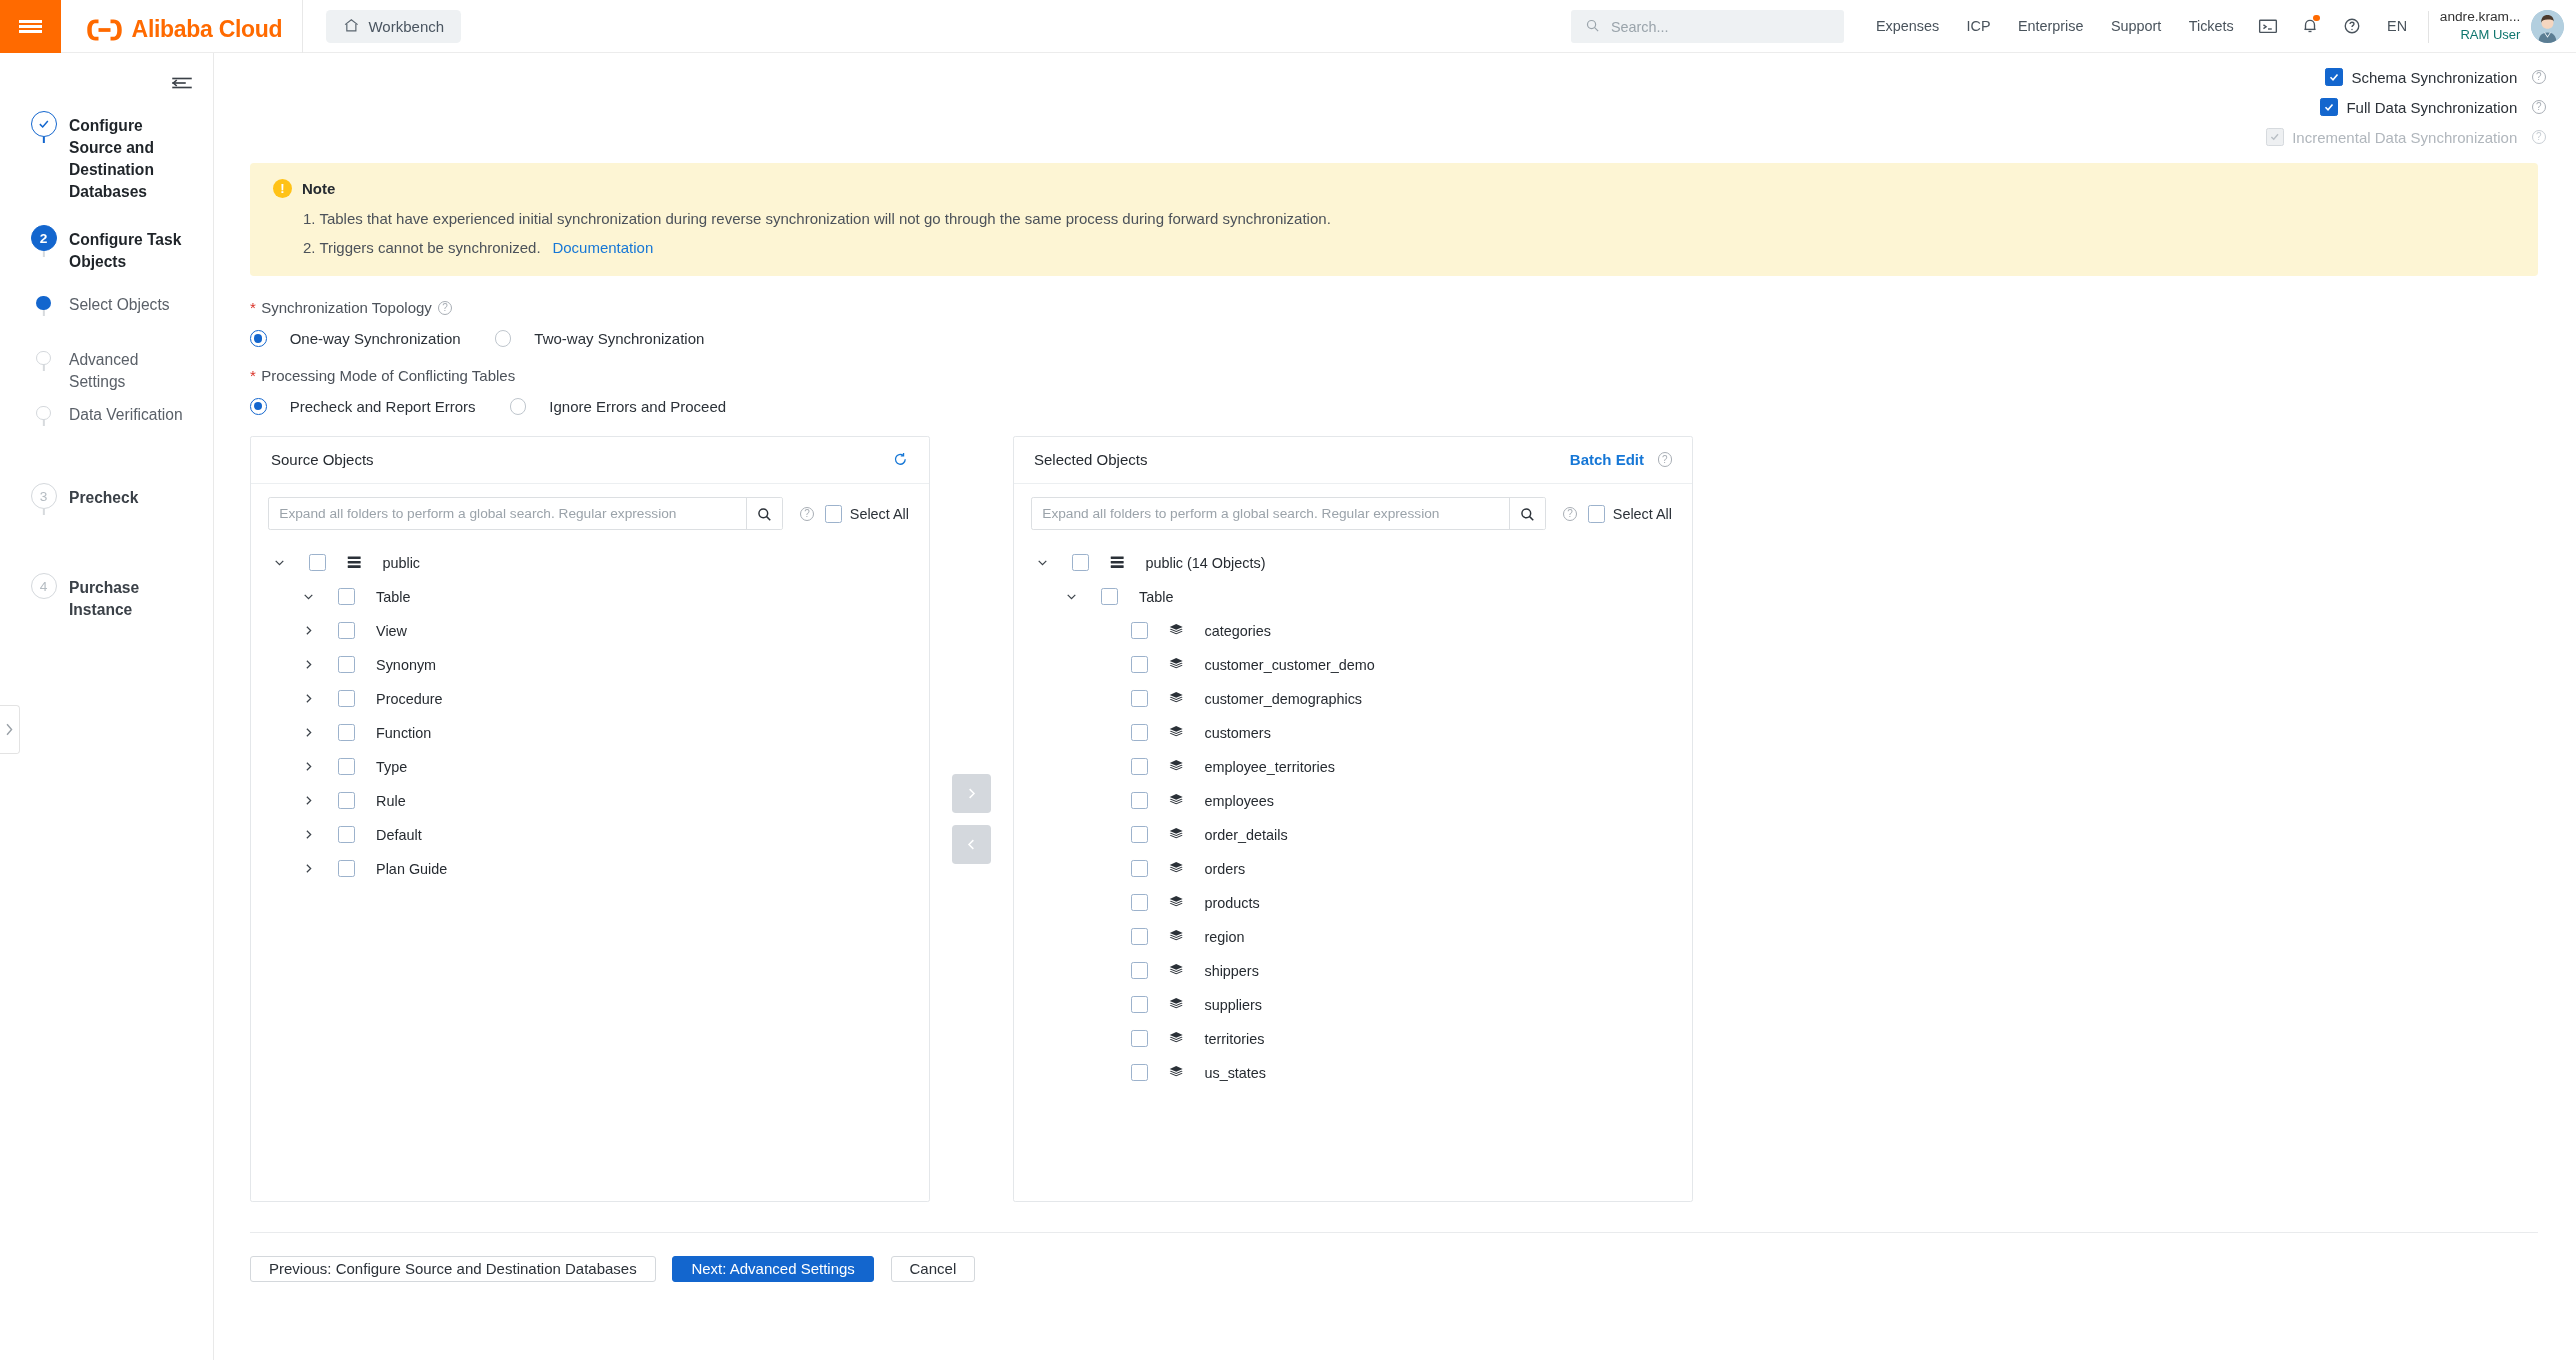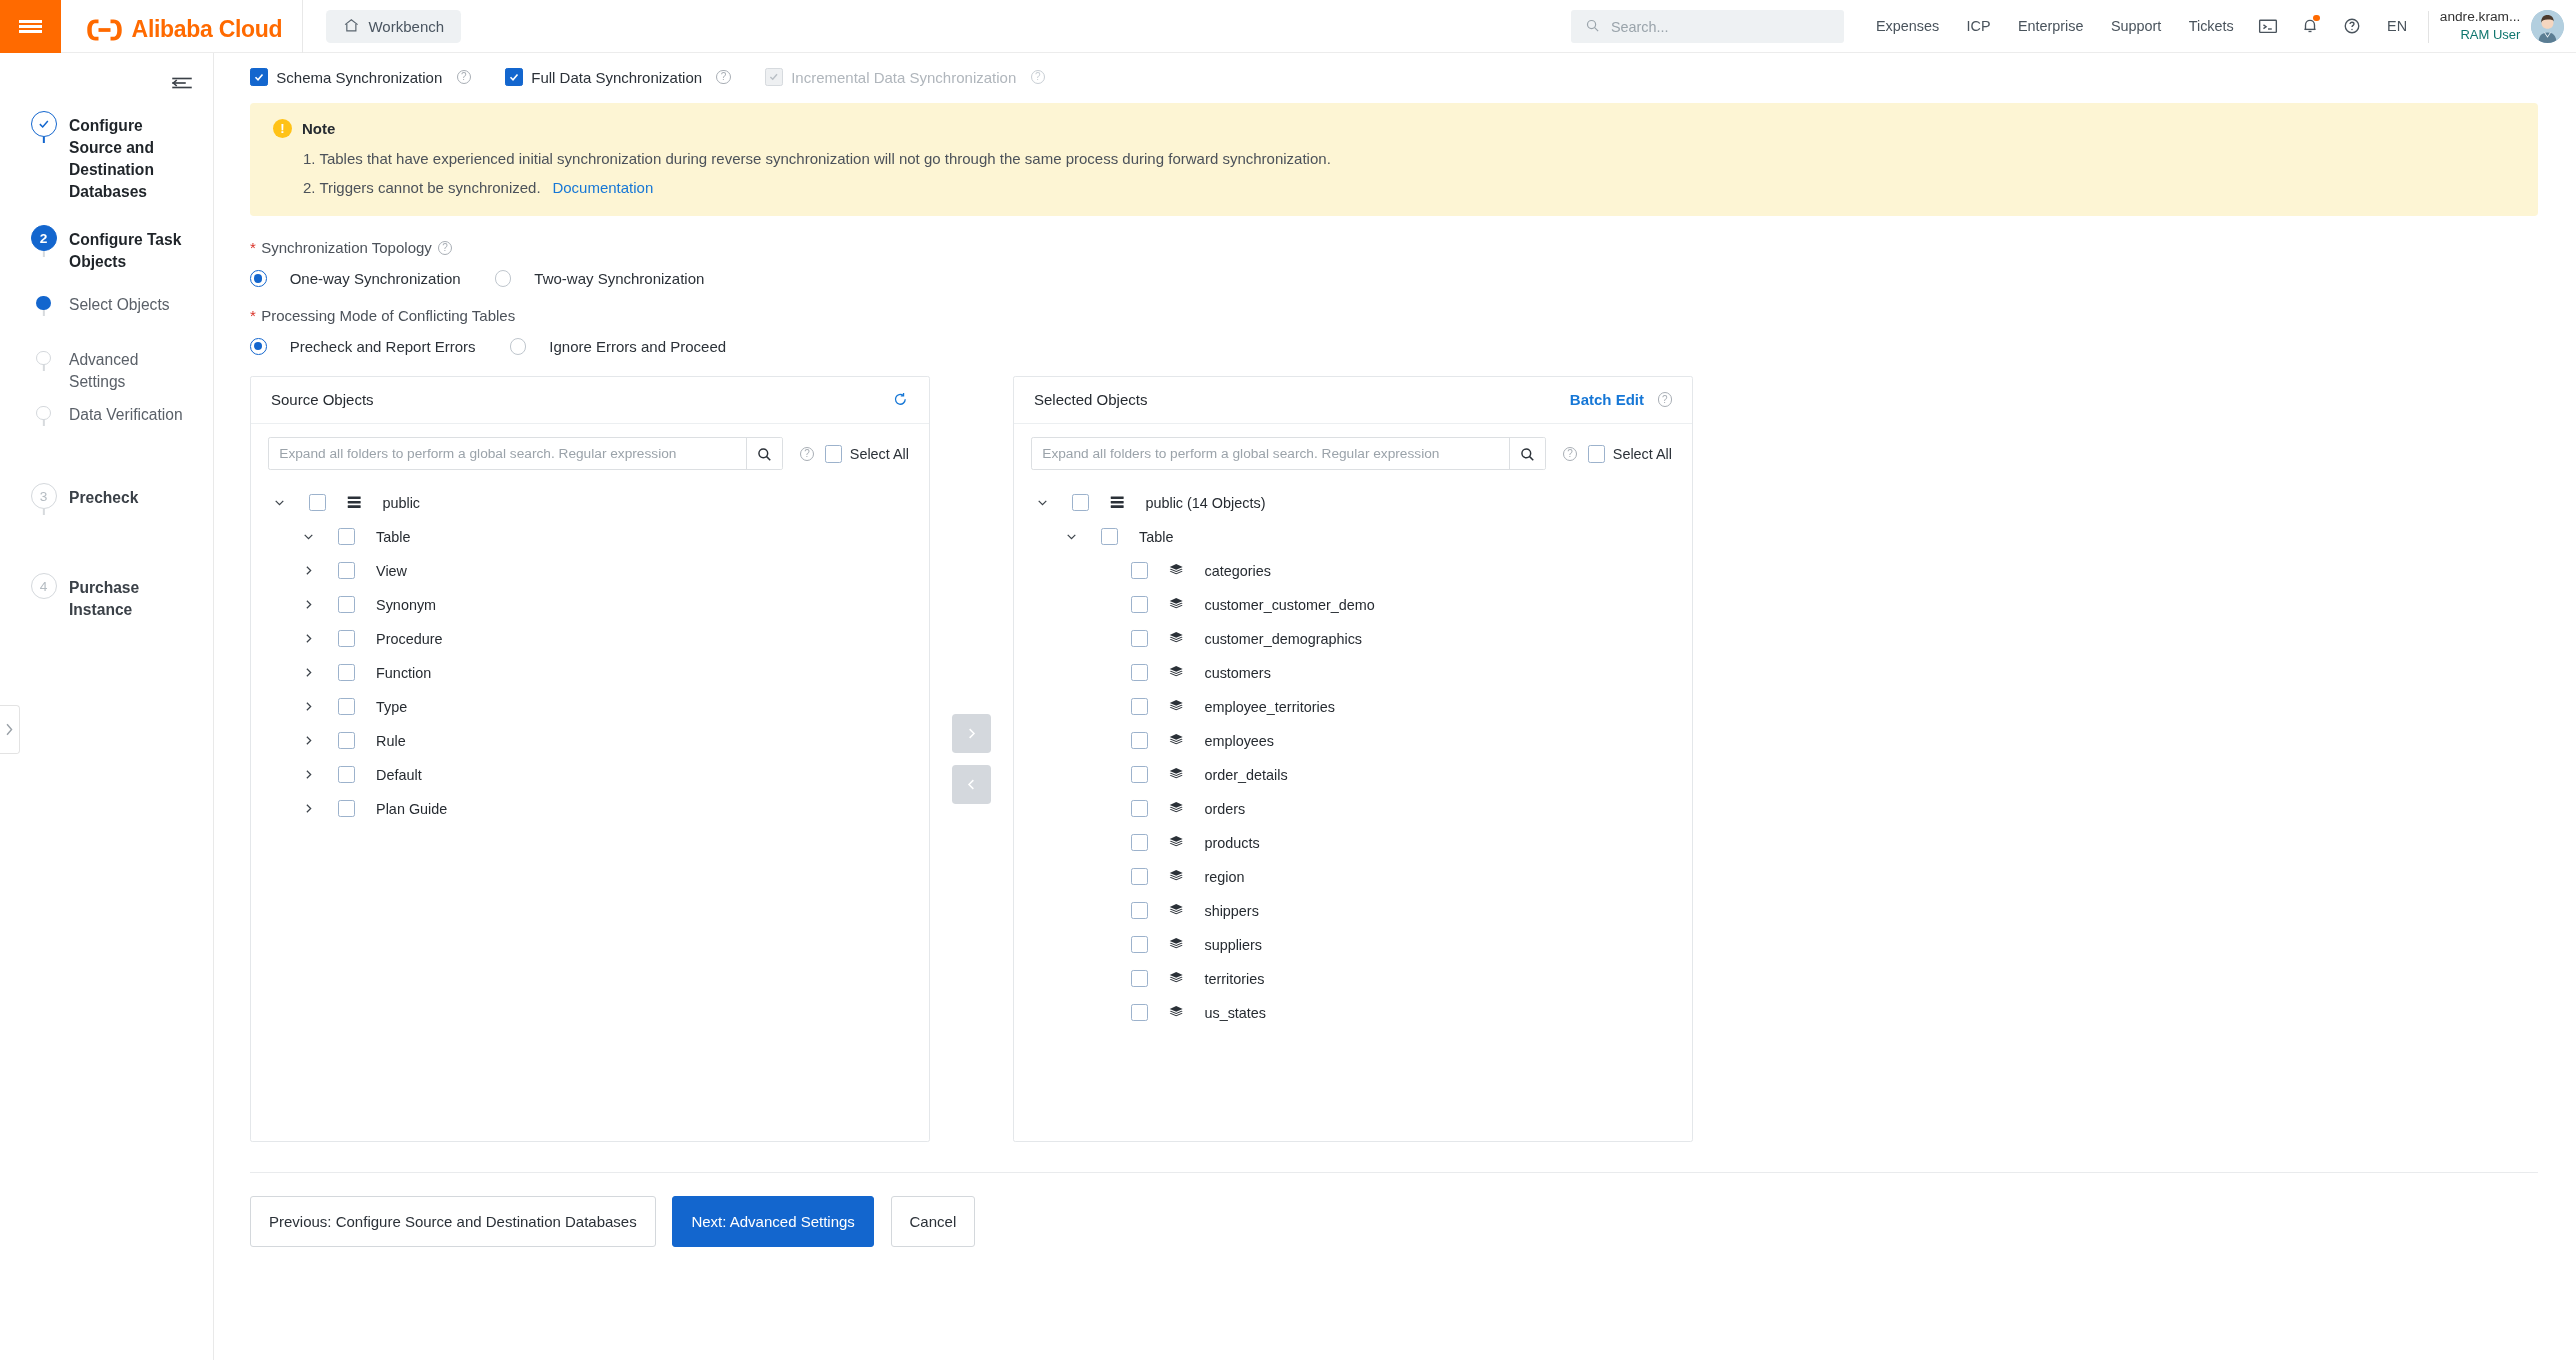--- a/index.html
+++ b/index.html
@@ -130,21 +130,21 @@
     justify-content: center; cursor: pointer; color: #9aa1a8; z-index: 9;
   }
 
   
   .main {
     position: absolute; top: 53px; left: 214px; width: 2362px; height: 1308px;
     background: #fff; overflow: hidden;
   }
 
   .sync-row {
-    display: flex; align-items: flex-end; gap: 4px; padding: 15px 0 4.6px 36px;
+    display: flex; align-items: flex-end; gap: 12px; padding: 15px 0 4.6px 36px; flex-direction: column;
   }
   .cbx-item { display: flex; align-items: center; gap: 8.3px; margin-right: 30px; }
   .cbx {
     width: 18px; height: 18px; border-radius: 2.3px; flex: none;
     border: 1.5px solid #c2c8ce; background: #fff;
     display: flex; align-items: center; justify-content: center;
   }
   .cbx.checked { background: #1366ce; border-color: #1366ce; }
   .cbx.checked-disabled { background: #eef0f2; border-color: #d6dade; }
   .cbx .tick { display: none; }
@@ -250,21 +250,21 @@
     width: 39px; height: 39px; border-radius: 3.8px; background: #d4d8dd;
     display: flex; align-items: center; justify-content: center;
     cursor: pointer; color: #fff;
   }
 
   .bottom-sep {
     margin: 30px 38px 0 36px; border-top: 0.8px solid #e9ebed;
   }
   .bottom-bar { display: flex; align-items: center; gap: 16.7px; padding: 23px 0 0 36px; }
   .btn {
-    height: 51px; border-radius: 3px; font-size: 15px; cursor: pointer;
+    height: 26px; border-radius: 3px; font-size: 15px; cursor: pointer;
     display: inline-flex; align-items: center; justify-content: center;
     padding: 0 18px; font-family: "Liberation Sans", sans-serif;
     border: 0.8px solid #d4d8dc; background: #fff; color: #2b3138;
   }
   .btn.primary { background: #1366ce; border-color: #1366ce; color: #fff; }
 </style>
 </head>
 <body>
 
 <div class="topbar">

